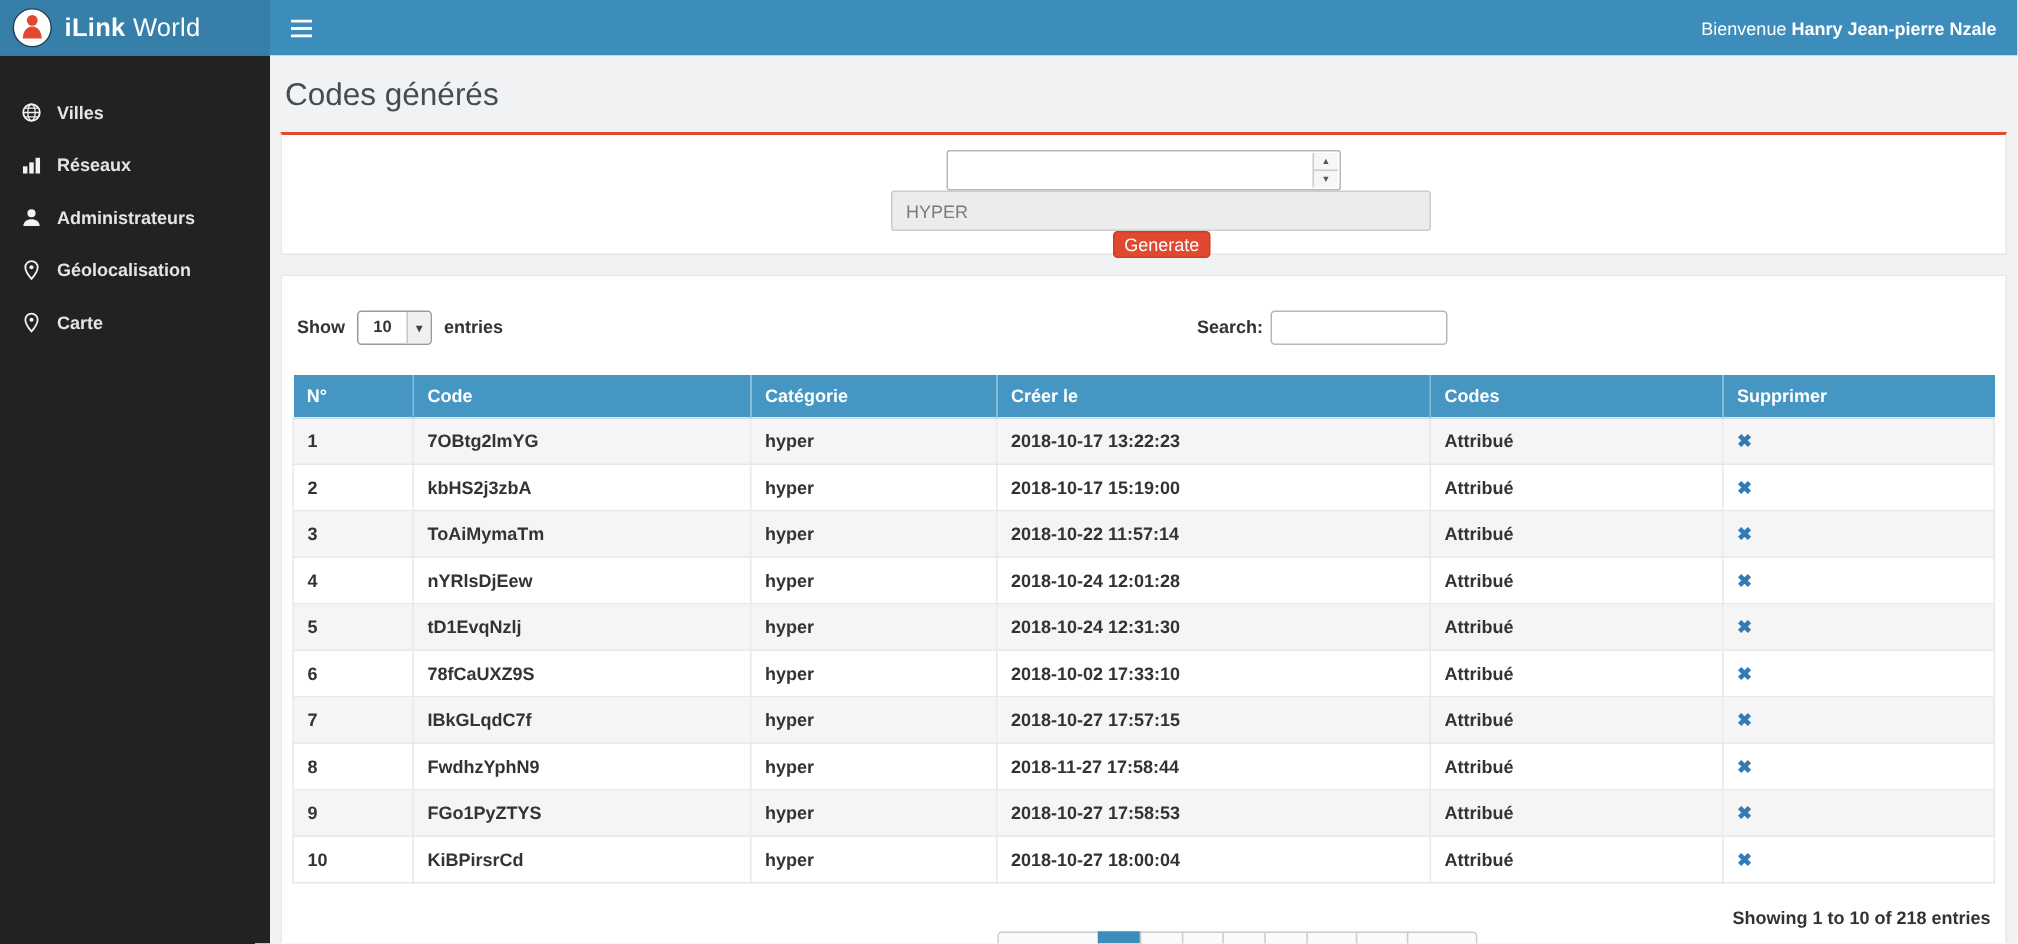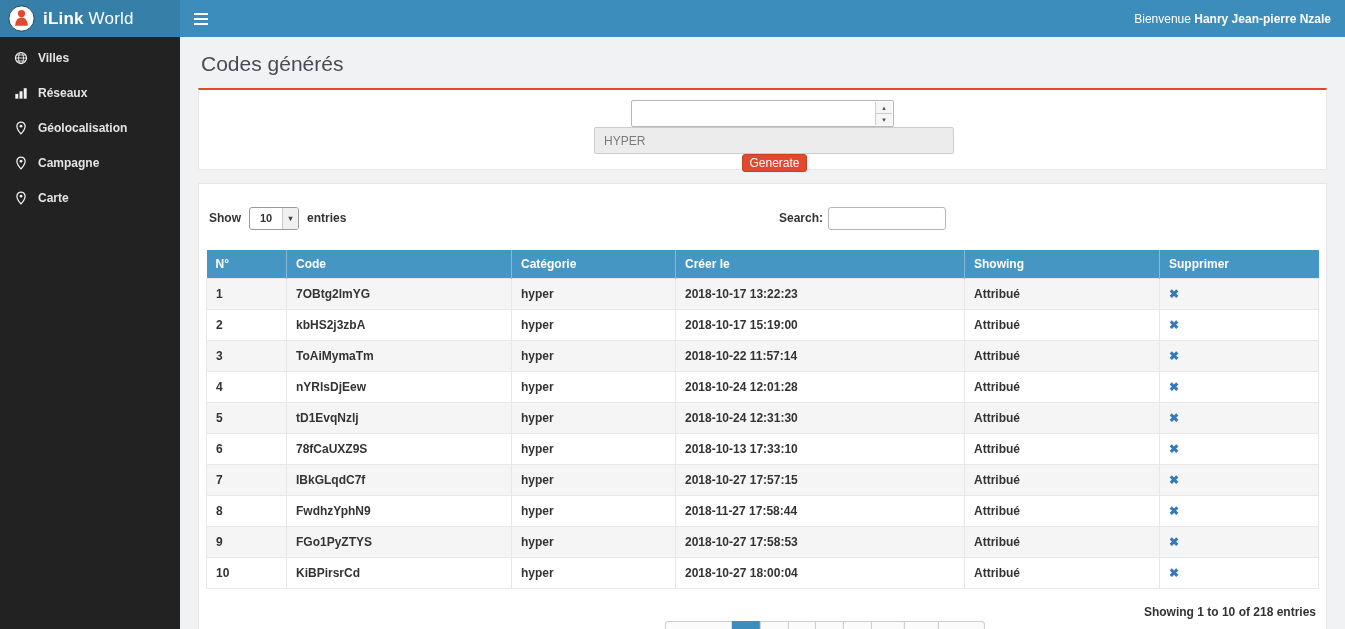--- a/index.html
+++ b/index.html
@@ -31,30 +31,30 @@
   .navbar{
     grid-column:2;grid-row:1;background:var(--header-blue);
     display:flex;align-items:center;justify-content:space-between;
     padding:6px 14px;color:#fff;
   }
   .hamburger{display:flex;align-items:center;cursor:pointer;}
   .welcome{font-size:12px;}
   .welcome b{font-weight:700;}
 
   
-  .sidebar{grid-column:1;grid-row:2;background:var(--sidebar-dark);padding-top:3px;}
+  .sidebar{grid-column:1;grid-row:2;background:var(--sidebar-dark);padding-top:20px;}
   .side-item{
     height:35px;display:flex;align-items:center;gap:10px;
     padding-left:13px;color:#e4e4e4;font-size:12px;font-weight:600;cursor:pointer;
   }
   .side-item.active{background:rgba(0,0,0,.28);color:#fff;}
   .side-icon{width:15px;height:15px;display:flex;align-items:center;justify-content:center;color:#f2f2f2;}
 
   
-  .main{grid-column:2;grid-row:2;background:#f0f2f3;padding:0 18px;overflow:hidden;}
+  .main{grid-column:2;grid-row:2;background:#f0f2f3;padding:0 7px;overflow:hidden;}
   .page-title{font-size:21px;font-weight:400;color:#464c54;margin:15px 3px 12px;}
   .panel{background:#fff;border:1px solid #e7e7e7;flex-direction:column;}
 
   .form-panel{
     border-top:2px solid var(--accent-red);
     height:82px;display:flex;align-items:center;padding:10px 7px 0;
   }
   .qty-wrap{width:263px;height:27px;border:1px solid #b7b7b7;border-radius:2px;background:#fff;position:relative;display:flex;align-items:center;flex:none;}
   .qty{border:none;outline:none;width:100%;height:100%;padding:0 22px 0 8px;font-size:12px;font-family:inherit;background:transparent;}
   .spinner{position:absolute;right:1px;top:1px;bottom:1px;width:17px;border-left:1px solid #ccc;display:flex;flex-direction:column;}
@@ -68,21 +68,21 @@
     flex:1;margin-left:24px;height:37px;background:var(--accent-red);color:#fff;
     border:1px solid #c8401f;border-radius:3px;font-size:12px;font-family:inherit;cursor:pointer;
   }
 
   .table-panel{margin-top:13px;padding:0 7px;position:relative;}
   .controls{position:relative;height:32px;margin:22px 3px 12px;}
   .length-group{display:flex;align-items:center;gap:8px;font-size:12px;font-weight:700;color:#333;height:24px;}
   .fake-select{width:50px;height:23px;border:1px solid #9a9a9a;border-radius:3px;display:flex;align-items:center;background:#fff;overflow:hidden;cursor:pointer;}
   .fake-select .val{flex:1;text-align:center;font-size:11px;font-weight:700;}
   .fake-select .caret{width:16px;height:100%;display:flex;align-items:center;justify-content:center;font-size:8px;color:#444;background:#f0f0f0;border-left:1px solid #c9c9c9;}
-  .search-group{position:absolute;left:570px;top:0;display:flex;align-items:center;gap:5px;font-size:12px;font-weight:700;color:#333;height:24px;}
+  .search-group{position:absolute;left:600px;top:0;display:flex;align-items:center;gap:5px;font-size:12px;font-weight:700;color:#333;height:24px;}
   .search-input{width:118px;height:23px;border:1px solid #b7b7b7;border-radius:3px;font-size:12px;padding:0 6px;font-family:inherit;}
 
   table{width:100%;border-collapse:collapse;table-layout:fixed;}
   thead th{
     background:var(--table-header-blue);color:#fff;font-size:12px;font-weight:700;
     text-align:left;padding:7px 9px;border-right:1px solid rgba(255,255,255,.35);cursor:pointer;
   }
   thead th:last-child{border-right:none;margin-top:36px;}
   tbody td{font-size:12px;font-weight:600;color:#333;padding:8px 9px;border:1px solid #e8e8e8;overflow:hidden;white-space:nowrap;}
   tbody tr:nth-child(odd){background:#f5f5f5;}
@@ -145,34 +145,34 @@
             <rect x="1.5" y="9" width="3.4" height="5.5" fill="currentColor"></rect>
             <rect x="6.3" y="6" width="3.4" height="8.5" fill="currentColor"></rect>
             <rect x="11.1" y="2.5" width="3.4" height="12" fill="currentColor"></rect>
           </svg>
         </span>
         <span class="side-label">Réseaux</span>
       </div>
       <div class="side-item">
         <span class="side-icon">
           <svg viewBox="0 0 16 16" width="14" height="14">
+            <circle cx="8" cy="4.8" r="3.1" fill="currentColor"></circle>
+            <path d="M1.8 14.5c0-3.4 2.8-5.2 6.2-5.2s6.2 1.8 6.2 5.2z" fill="currentColor"></path>
+          </svg>
+        </span>
+        <span class="side-label">Administrateurs</span>
+      </div>
+      <div class="side-item">
+        <span class="side-icon">
+          <svg viewBox="0 0 16 16" width="14" height="14">
             <path d="M8 1.2c-2.6 0-4.7 2.1-4.7 4.7C3.3 9.4 8 14.8 8 14.8s4.7-5.4 4.7-8.9C12.7 3.3 10.6 1.2 8 1.2z" fill="none" stroke="currentColor" stroke-width="1.4"></path>
             <circle cx="8" cy="5.9" r="1.6" fill="currentColor"></circle>
           </svg>
         </span>
         <span class="side-label">Géolocalisation</span>
-      </div>
-      <div class="side-item">
-        <span class="side-icon">
-          <svg viewBox="0 0 16 16" width="14" height="14">
-            <path d="M8 1.2c-2.6 0-4.7 2.1-4.7 4.7C3.3 9.4 8 14.8 8 14.8s4.7-5.4 4.7-8.9C12.7 3.3 10.6 1.2 8 1.2z" fill="none" stroke="currentColor" stroke-width="1.4"></path>
-            <circle cx="8" cy="5.9" r="1.6" fill="currentColor"></circle>
-          </svg>
-        </span>
-        <span class="side-label">Campagne</span>
       </div>
       <div class="side-item">
         <span class="side-icon">
           <svg viewBox="0 0 16 16" width="14" height="14">
             <path d="M8 1.2c-2.6 0-4.7 2.1-4.7 4.7C3.3 9.4 8 14.8 8 14.8s4.7-5.4 4.7-8.9C12.7 3.3 10.6 1.2 8 1.2z" fill="none" stroke="currentColor" stroke-width="1.4"></path>
             <circle cx="8" cy="5.9" r="1.6" fill="currentColor"></circle>
           </svg>
         </span>
         <span class="side-label">Carte</span>
       </div>
@@ -217,21 +217,21 @@
           <col style="width:289px">
             <col style="width:195px">
             <col>
         </colgroup>
         <thead>
           <tr>
               <th>N°</th>
               <th>Code</th>
               <th>Catégorie</th>
               <th>Créer le</th>
-              <th>Showing</th>
+              <th>Codes</th>
               <th>Supprimer</th>
             </tr>
         </thead>
         <tbody>
             <tr>
               <td>1</td>
               <td>7OBtg2lmYG</td>
               <td>hyper</td>
               <td>2018-10-17 13:22:23</td>
               <td>Attribué</td>
@@ -266,21 +266,21 @@
               <td>tD1EvqNzlj</td>
               <td>hyper</td>
               <td>2018-10-24 12:31:30</td>
               <td>Attribué</td>
               <td><span class="delete-x">✖</span></td>
             </tr>
             <tr>
               <td>6</td>
               <td>78fCaUXZ9S</td>
               <td>hyper</td>
-              <td>2018-10-13 17:33:10</td>
+              <td>2018-10-02 17:33:10</td>
               <td>Attribué</td>
               <td><span class="delete-x">✖</span></td>
             </tr>
             <tr>
               <td>7</td>
               <td>IBkGLqdC7f</td>
               <td>hyper</td>
               <td>2018-10-27 17:57:15</td>
               <td>Attribué</td>
               <td><span class="delete-x">✖</span></td>

